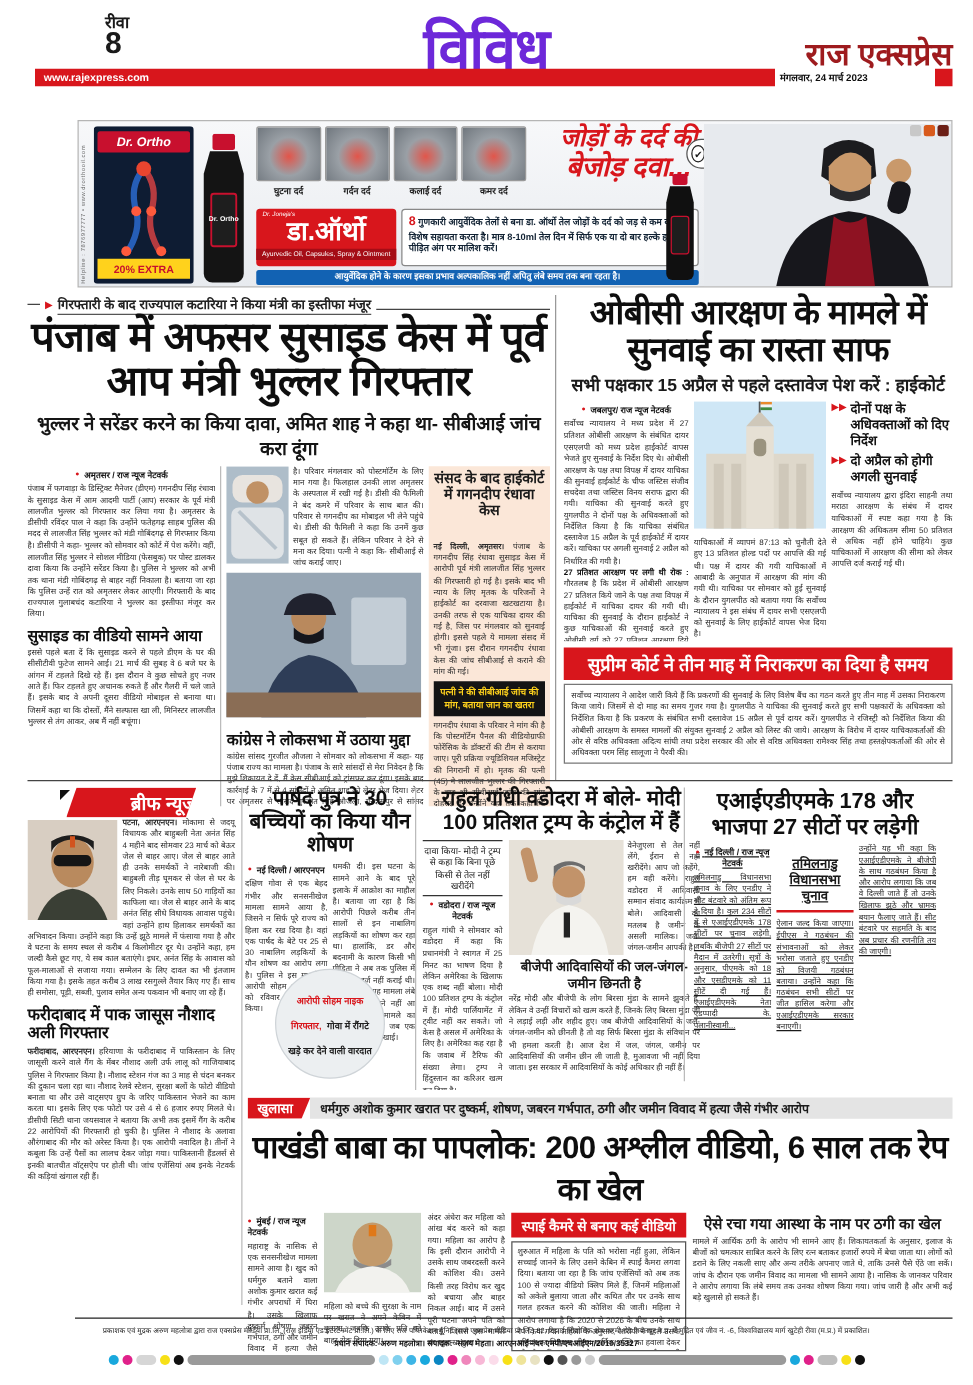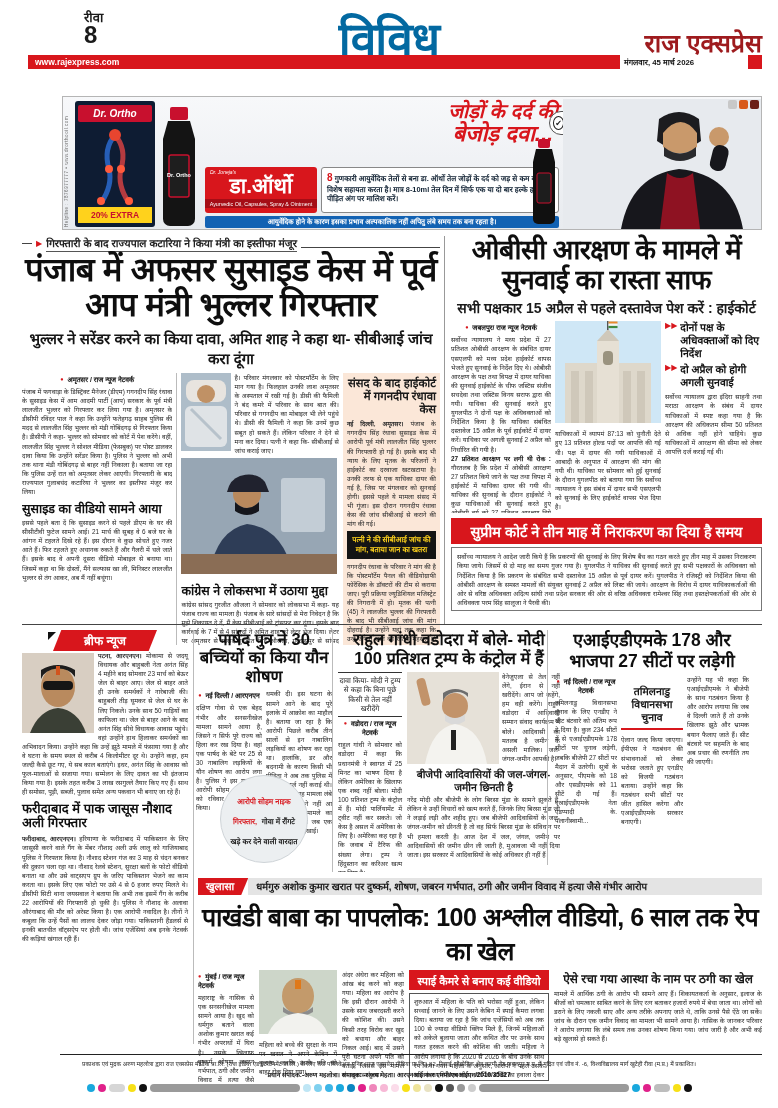--- a/index.html
+++ b/index.html
@@ -7,21 +7,21 @@
   body{font-family:"Liberation Sans","DejaVu Sans",sans-serif;color:#1a1a1a;}
   #page{position:relative;width:778px;height:1108px;background:#fff;margin:0 auto;overflow:hidden;}
   .abs{position:absolute;}
   .bodytext{font-size:6.4px;line-height:1.42;color:#2b2b2b;text-align:justify;}
   .byline{font-size:6.8px;font-weight:bold;text-align:center;margin:2px 0 3px;color:#111;}
   .bdot{color:var(--brand_red,#d8161c);font-size:5.5px;vertical-align:1px;margin-right:2px;}
 
   
   #hdr-city{left:84px;top:8px;font-size:13px;font-weight:bold;}
   #hdr-page{left:84px;top:21px;font-size:24px;font-weight:800;}
-  #hdr-section{left:0;right:0;top:6px;text-align:center;font-size:46px;font-weight:800;letter-spacing:-1px;color:#0369a1;}
+  #hdr-section{left:0;right:0;top:6px;text-align:center;font-size:46px;font-weight:800;letter-spacing:-1px;color:#6d28d9;}
   #hdr-brand{right:16px;top:25px;font-size:25px;font-weight:800;color:var(--masthead_red,#9e1b1e);}
   #hdr-bar{left:28px;top:55px;width:592px;height:14px;background:var(--brand_red,#d8161c);color:#fff;font-size:8.5px;font-weight:bold;line-height:14px;padding-left:7px;}
   #hdr-date{left:624px;top:57px;width:120px;font-size:7.8px;font-weight:bold;color:#111;}
   #hdr-sq{left:748px;top:55px;width:14px;height:14px;background:var(--brand_red,#d8161c);}
 
   
   #ad{left:62px;top:96px;width:700px;height:134px;border:1px solid #b5b5b5;background:linear-gradient(#f7f8fa,#e8ebef);}
   #ad .vtext{position:absolute;left:1px;top:4px;height:126px;width:10px;writing-mode:vertical-rl;transform:rotate(180deg);font-size:4.6px;color:#666;letter-spacing:.5px;}
   #ad-box{position:absolute;left:12px;top:4px;width:80px;height:126px;}
   #ad-bottle{position:absolute;left:94px;top:10px;width:44px;height:120px;}
@@ -56,42 +56,42 @@
   #lead .kicker .post{flex:1;border-top:1px solid #444;margin-top:7px;}
   #lead-head{font-size:33px;font-weight:800;text-align:center;line-height:1.06;letter-spacing:-0.5px;color:#0e0e0e;margin-top:2px;}
   #lead-sub{font-size:15px;font-weight:bold;text-align:center;margin-top:5px;color:#151515;}
   #lead-cols{display:flex;margin-top:5px;height:272px;}
   #lead-c1{width:152px;overflow:hidden;}
   #lead-c2{width:164px;overflow:hidden;margin-left:4px;border-left:1px solid #bbb;padding-left:4px;}
   #lead-c3{width:98px;margin-left:4px;background:var(--peach,#fbe7d8);padding:4px 4px;overflow:hidden;}
   .substory-title{font-size:12.5px;font-weight:800;line-height:1.12;margin:6px 0 2px;color:#101010;}
   #lead-c2 .prow{display:flex;gap:3px;}
   #lead-c2 .prow .side{flex:1;}
-  #lead-c3 .sbt{font-size:11.5px;font-weight:800;text-align:right;line-height:1.15;margin-bottom:2px;}
+  #lead-c3 .sbt{font-size:11.5px;font-weight:800;text-align:center;line-height:1.15;margin-bottom:16px;}
   #lead-c3 .sbd{font-size:6.2px;font-weight:bold;}
   #lead-c3 .hl{background:#141414;color:var(--highlight_yellow,#ffd21c);font-size:7.4px;font-weight:bold;text-align:center;padding:4px 3px;margin:3px 0;line-height:1.3;}
 
   
   #obc{left:444px;top:236px;width:318px;height:388px;border-left:1px solid #999;padding-left:6px;}
   #obc-head{font-size:27px;font-weight:800;text-align:center;line-height:1.1;letter-spacing:-0.5px;color:#0e0e0e;}
   #obc-sub{font-size:14px;font-weight:bold;text-align:center;margin-top:3px;}
   #obc-cols{display:flex;margin-top:4px;height:192px;gap:4px;}
   #obc-c1{width:100px;overflow:hidden;}
   #obc-c2{width:106px;overflow:hidden;}
   #obc-c3{flex:1;overflow:hidden;}
   .obc-bullet{display:flex;gap:3px;font-size:10.5px;font-weight:800;line-height:1.2;margin-bottom:4px;color:#131313;}
   .obc-bullet .da{color:var(--brand_red,#d8161c);font-size:8px;}
   #obc-banner{background:var(--brand_red,#d8161c);color:#fff;font-size:14.5px;font-weight:800;text-align:center;padding:3px 0;margin-top:5px;}
   #obc-box{border:1px solid #777;margin-top:3px;padding:4px 5px;height:64px;overflow:hidden;}
   .boldlede{font-weight:800;color:#111;}
 
   
   #midrule{left:22px;top:624px;width:740px;border-top:1px solid #444;}
   #brief{left:22px;top:630px;width:172px;height:414px;border-right:1px solid #bbb;padding-right:5px;}
-  #brief-tab{width:104px;margin:0 auto;background:var(--brand_red,#d8161c);color:#fff;font-size:12px;font-weight:800;text-align:center;padding:2px 0;position:relative;clip-path:polygon(8% 0,100% 0,92% 100%,0 100%);}
+  #brief-tab{width:104px;margin:0 auto;background:var(--brand_red,#d8161c);color:#fff;font-size:15px;font-weight:800;text-align:right;padding:2px 0;position:relative;clip-path:polygon(8% 0,100% 0,92% 100%,0 100%);}
   #brief-tabwrap{position:relative;}
   #brief-tabwrap:before{content:"";position:absolute;left:26px;top:2px;border-left:8px solid #111;border-bottom:8px solid transparent;}
   .brief-head{font-size:13px;font-weight:800;line-height:1.15;margin:5px 0 3px;color:#0f0f0f;}
   .dateline{font-weight:800;}
   #anant{float:left;width:72px;height:80px;margin:2px 4px 2px 0;}
   #parshad{left:196px;top:630px;width:136px;border-left:0;position:absolute;}
   #parshad-head{font-size:16.5px;font-weight:800;text-align:center;line-height:1.12;color:#0f0f0f;}
   #parshad-cols{display:flex;gap:4px;margin-top:4px;height:198px;overflow:hidden;position:relative;}
   #parshad-cols .pc{width:66px;overflow:hidden;}
   #parshad-circle{position:absolute;left:24px;top:86px;width:88px;height:88px;border-radius:50%;background:#eceff1;border:1px solid #cfd4d8;display:flex;align-items:center;justify-content:center;text-align:center;padding:9px;line-height:1.25;z-index:2;}
@@ -102,21 +102,21 @@
   #rahul-body{display:flex;gap:5px;margin-top:4px;height:200px;overflow:hidden;}
   #rahul-l{width:64px;}
   #rahul-deck{border-top:1.5px solid #333;border-bottom:1.5px solid #333;font-size:7.2px;font-weight:400;text-align:center;padding:3px 0;line-height:1.3;margin-bottom:2px;}
   #rahul-r{flex:1;}
   #rahul-r .prow{display:flex;gap:3px;}
   #rahul-photo{width:92px;height:92px;flex:none;}
   #rahul-cross{font-size:10.5px;font-weight:700;text-align:center;line-height:1.2;margin:4px 0 2px;}
   #aiadmk{left:547px;top:630px;width:202px;border-left:1px solid #bbb;padding-left:7px;}
   #aiadmk-head{font-size:17.5px;font-weight:800;text-align:center;line-height:1.2;color:#0f0f0f;}
   #aiadmk-cols{display:flex;gap:4px;margin-top:3px;height:190px;overflow:hidden;}
-  #aiadmk-cols .ac{flex:1;overflow:hidden;}
+  #aiadmk-cols .ac{flex:1;overflow:hidden;text-decoration:underline;}
   #aiadmk-inset{font-size:10.5px;font-weight:800;text-align:center;line-height:1.25;border-bottom:2px solid var(--brand_red,#d8161c);padding:6px 0 4px;margin:4px 0 5px;}
 
   
   #baba{left:198px;top:878px;width:564px;height:170px;}
   #baba-kickrow{display:flex;height:17px;}
   #baba-tab{background:var(--brand_red,#d8161c);color:#fff;font-size:10.5px;font-weight:800;padding:1px 14px 0 8px;clip-path:polygon(0 0,100% 0,86% 100%,0 100%);}
   #baba-kick{flex:1;background:var(--kicker_gray,#e4e4e4);font-size:9.8px;font-weight:800;padding:2px 8px 0;color:#1c1c1c;}
   #baba-head{font-size:25px;font-weight:800;text-align:center;letter-spacing:-0.5px;color:#0d0d0d;margin:4px 0 3px;}
   #baba-cols{display:flex;gap:5px;height:112px;overflow:hidden;}
   #baba-c1{width:56px;overflow:hidden;}
@@ -143,21 +143,21 @@
 
 <div id="page">
 
   <div class="abs" id="hdr-city">रीवा</div>
   <div class="abs" id="hdr-page">8</div>
   <div class="abs" id="hdr-section">विविध</div>
   <div class="abs" id="hdr-bar">
     <span>www.rajexpress.com</span>
   </div>
   <div class="abs" id="hdr-brand">राज एक्सप्रेस</div>
-  <div class="abs" id="hdr-date">मंगलवार, 45 मार्च 2026</div>
+  <div class="abs" id="hdr-date">मंगलवार, 24 मार्च 2023</div>
   <div class="abs" id="hdr-sq"></div>
 
   <div class="abs" id="ad">
     <div class="vtext">Helpline : 7876977777 • www.drorthooil.com</div>
 
     <svg id="ad-box" viewBox="0 0 80 126" preserveAspectRatio="none">
       <rect width="80" height="126" rx="3" fill="#0e1c33"></rect>
       <rect x="3" y="4" width="74" height="17" rx="2" fill="#c8102e"></rect>
       <text x="40" y="16" text-anchor="middle" fill="#fff" font-size="10" font-weight="bold" font-style="italic">Dr. Ortho</text>
       <path d="M40 34 q-12 14 -6 34 q4 16 -8 34" stroke="#2d6fd8" stroke-width="5" fill="none" opacity="0.8"></path>
@@ -171,20 +171,38 @@
       <text x="40" y="117" text-anchor="middle" fill="#c8102e" font-size="8.5" font-weight="bold">20% EXTRA</text>
     </svg>
 
     <svg id="ad-bottle" viewBox="0 0 44 120" preserveAspectRatio="none">
       <rect x="13" y="0" width="18" height="13" rx="2" fill="#c8102e"></rect>
       <path d="M11 14 h22 l5 18 v80 a7 7 0 0 1 -7 7 h-18 a7 7 0 0 1 -7 -7 v-80 z" fill="#141414"></path>
       <rect x="12" y="48" width="20" height="42" rx="2" fill="#1e1e1e" stroke="#c8102e" stroke-width="1.5"></rect>
       <text x="22" y="70" text-anchor="middle" fill="#fff" font-size="5.5" font-weight="bold">Dr. Ortho</text>
     </svg>
 
+    <div id="ad-pains">
+      <div class="pain">
+          <div class="ph"></div>
+          <div class="pl">घुटना दर्द</div>
+        </div>
+      <div class="pain">
+          <div class="ph"></div>
+          <div class="pl">गर्दन दर्द</div>
+        </div>
+      <div class="pain">
+          <div class="ph"></div>
+          <div class="pl">कलाई दर्द</div>
+        </div>
+      <div class="pain">
+          <div class="ph"></div>
+          <div class="pl">कमर दर्द</div>
+        </div>
+    </div>
 
     <div id="ad-logo">
       <div class="lt">Dr. Joneja's</div>
       <div class="ln">डा.ऑर्थो</div>
       <div class="ls">Ayurvedic Oil, Capsules, Spray &amp; Ointment</div>
     </div>
 
     <div id="ad-info">
       <span class="rednum">8</span>
       <span>गुणकारी आयुर्वेदिक तेलों से बना डा. ऑर्थो तेल जोड़ों के दर्द को जड़ से कम करने में विशेष सहायता करता है। मात्र 8-10ml तेल दिन में सिर्फ एक या दो बार हल्के हाथों से पीड़ित अंग पर मालिश करें।</span>
@@ -433,21 +451,21 @@
         <div class="bodytext">उन्होंने यह भी कहा कि एआईएडीएमके ने बीजेपी के साथ गठबंधन किया है और आरोप लगाया कि जब वे दिल्ली जाते हैं तो उनके खिलाफ झूठे और भ्रामक बयान फैलाए जाते हैं। सीट बंटवारे पर सहमति के बाद अब प्रचार की रणनीति तय की जाएगी।</div>
       </div>
     </div>
   </div>
 
   <div class="abs" id="baba">
     <div id="baba-kickrow">
       <div id="baba-tab">खुलासा</div>
       <div id="baba-kick">धर्मगुरु अशोक कुमार खरात पर दुष्कर्म, शोषण, जबरन गर्भपात, ठगी और जमीन विवाद में हत्या जैसे गंभीर आरोप</div>
     </div>
-    <div id="baba-head">पाखंडी बाबा का पापलोक: 100 अश्लील वीडियो, 6 साल तक रेप का खेल</div>
+    <div id="baba-head">पाखंडी बाबा का पापलोक: 200 अश्लील वीडियो, 6 साल तक रेप का खेल</div>
     <div id="baba-cols">
       <div id="baba-c1">
         <div class="byline" style="text-align:left">
           <span class="bdot">●</span>
           <span>मुंबई / राज न्यूज नेटवर्क</span>
         </div>
         <div class="bodytext">महाराष्ट्र के नासिक से एक सनसनीखेज मामला सामने आया है। खुद को धर्मगुरु बताने वाला अशोक कुमार खरात कई गंभीर अपराधों में घिरा है। उसके खिलाफ दुष्कर्म, शोषण, जबरन गर्भपात, ठगी और जमीन विवाद में हत्या जैसे आरोप लगे हैं। जांच आगे बढ़ रही है, नई परतें खुल रही हैं। मामले की शिकार सात महीने की गर्भवती महिला की...</div>
       </div>
       <div id="baba-c2">
         <svg id="baba-photo" viewBox="0 0 78 64" preserveAspectRatio="none">

